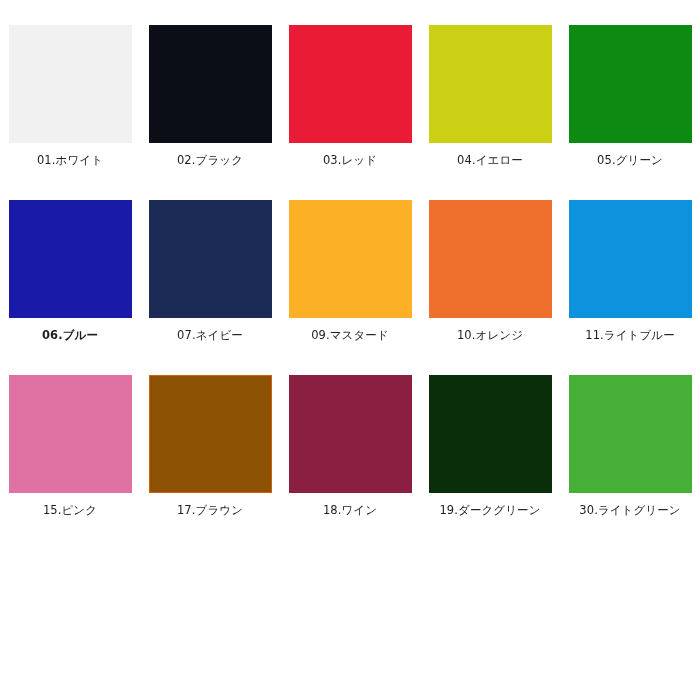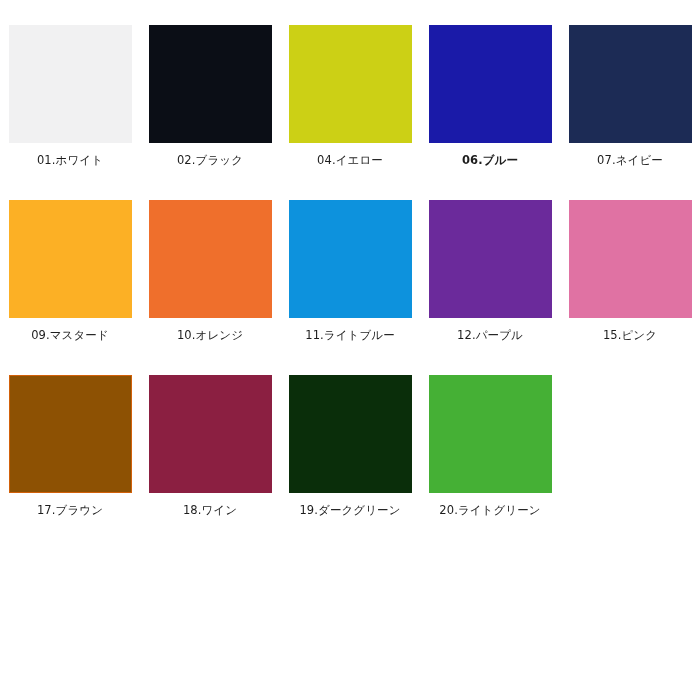--- a/index.html
+++ b/index.html
@@ -53,22 +53,30 @@
 <div id="color-chart" style="background: rgb(255, 255, 255);">
     <div class="swatch-cell">
     <span class="swatch-chip" title="ホワイト" style="background: rgb(241, 241, 242); border: 1px solid rgb(241, 241, 242);"></span>
     <span class="swatch-label" style="color: rgb(29, 29, 29);">01.ホワイト</span>
   </div>
     <div class="swatch-cell">
     <span class="swatch-chip" title="ブラック" style="background: rgb(11, 14, 22); border: 1px solid rgb(11, 14, 22);"></span>
     <span class="swatch-label" style="color: rgb(29, 29, 29);">02.ブラック</span>
   </div>
     <div class="swatch-cell">
+    <span class="swatch-chip" title="レッド" style="background: rgb(234, 27, 52); border: 1px solid rgb(234, 27, 52);"></span>
+    <span class="swatch-label" style="color: rgb(29, 29, 29);">03.レッド</span>
+  </div>
+    <div class="swatch-cell">
     <span class="swatch-chip" title="イエロー" style="background: rgb(204, 208, 21); border: 1px solid rgb(204, 208, 21);"></span>
     <span class="swatch-label" style="color: rgb(29, 29, 29);">04.イエロー</span>
+  </div>
+    <div class="swatch-cell">
+    <span class="swatch-chip" title="グリーン" style="background: rgb(13, 138, 17); border: 1px solid rgb(13, 138, 17);"></span>
+    <span class="swatch-label" style="color: rgb(29, 29, 29);">05.グリーン</span>
   </div>
     <div class="swatch-cell">
     <span class="swatch-chip" title="ブルー" style="background: rgb(26, 26, 168); border: 1px solid rgb(26, 26, 168);"></span>
     <span class="swatch-label" style="color: rgb(29, 29, 29); font-weight: bold;">06.ブルー</span>
   </div>
     <div class="swatch-cell">
     <span class="swatch-chip" title="ネイビー" style="background: rgb(28, 43, 85); border: 1px solid rgb(28, 43, 85);"></span>
     <span class="swatch-label" style="color: rgb(29, 29, 29);">07.ネイビー</span>
   </div>
     <div class="swatch-cell">
@@ -77,36 +85,32 @@
   </div>
     <div class="swatch-cell">
     <span class="swatch-chip" title="オレンジ" style="background: rgb(239, 111, 44); border: 1px solid rgb(239, 111, 44);"></span>
     <span class="swatch-label" style="color: rgb(29, 29, 29);">10.オレンジ</span>
   </div>
     <div class="swatch-cell">
     <span class="swatch-chip" title="ライトブルー" style="background: rgb(13, 146, 221); border: 1px solid rgb(13, 146, 221);"></span>
     <span class="swatch-label" style="color: rgb(29, 29, 29);">11.ライトブルー</span>
   </div>
     <div class="swatch-cell">
-    <span class="swatch-chip" title="パープル" style="background: rgb(107, 42, 155); border: 1px solid rgb(107, 42, 155);"></span>
-    <span class="swatch-label" style="color: rgb(29, 29, 29);">12.パープル</span>
-  </div>
-    <div class="swatch-cell">
     <span class="swatch-chip" title="ピンク" style="background: rgb(224, 114, 163); border: 1px solid rgb(224, 114, 163);"></span>
     <span class="swatch-label" style="color: rgb(29, 29, 29);">15.ピンク</span>
   </div>
     <div class="swatch-cell">
     <span class="swatch-chip" title="ブラウン" style="background: rgb(141, 81, 3); border: 1px solid rgb(210, 97, 10);"></span>
     <span class="swatch-label" style="color: rgb(29, 29, 29);">17.ブラウン</span>
   </div>
     <div class="swatch-cell">
     <span class="swatch-chip" title="ワイン" style="background: rgb(139, 31, 65); border: 1px solid rgb(139, 31, 65);"></span>
     <span class="swatch-label" style="color: rgb(29, 29, 29);">18.ワイン</span>
   </div>
     <div class="swatch-cell">
     <span class="swatch-chip" title="ダークグリーン" style="background: rgb(10, 46, 10); border: 1px solid rgb(10, 46, 10);"></span>
     <span class="swatch-label" style="color: rgb(29, 29, 29);">19.ダークグリーン</span>
   </div>
     <div class="swatch-cell">
     <span class="swatch-chip" title="ライトグリーン" style="background: rgb(69, 176, 53); border: 1px solid rgb(69, 176, 53);"></span>
-    <span class="swatch-label" style="color: rgb(29, 29, 29);">20.ライトグリーン</span>
+    <span class="swatch-label" style="color: rgb(29, 29, 29);">30.ライトグリーン</span>
   </div>
   </div>
 
 </body></html>

